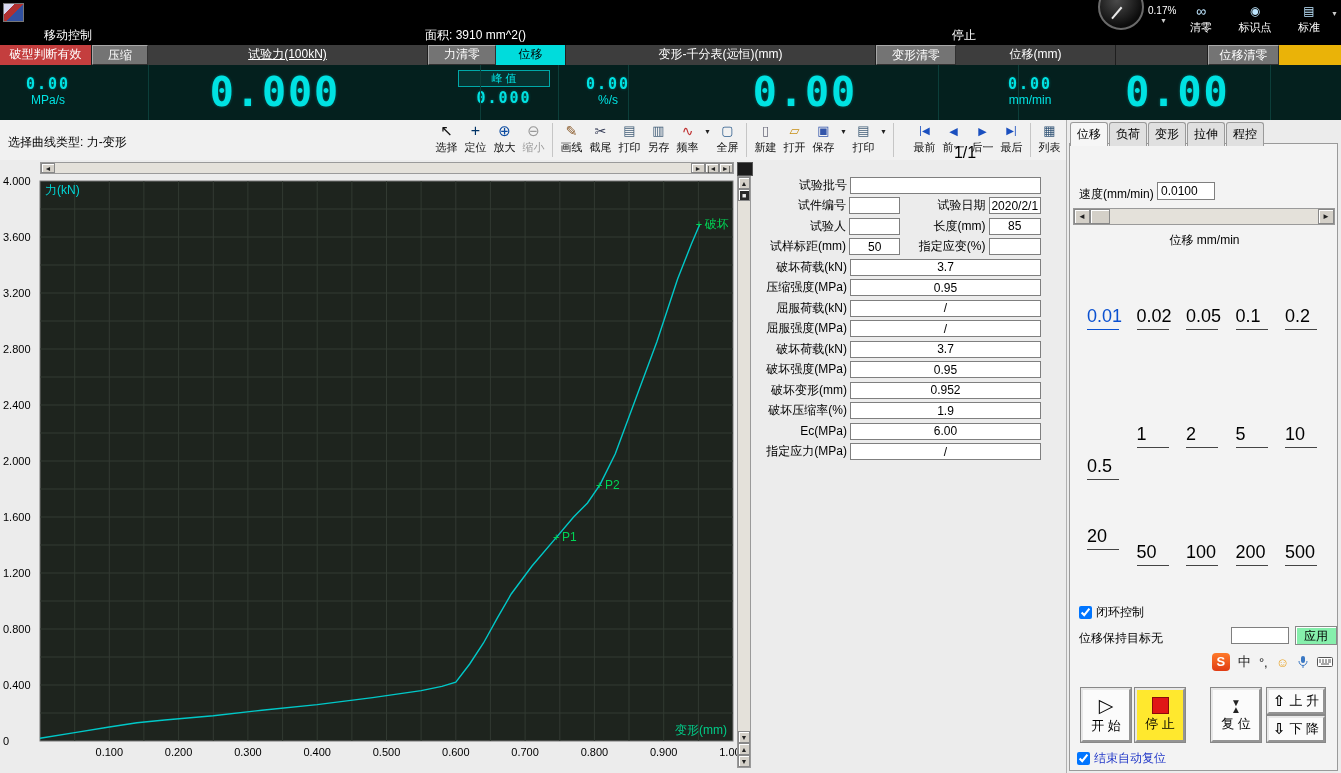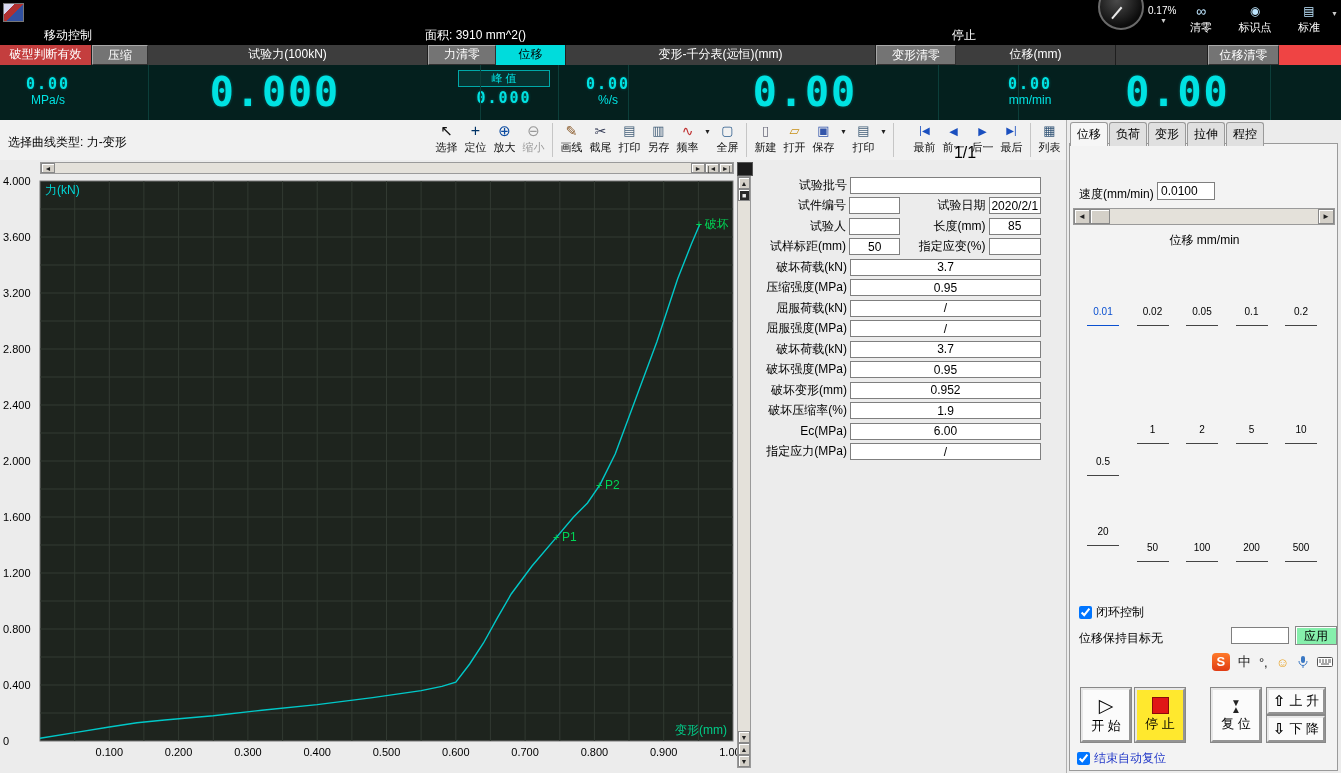--- a/index.html
+++ b/index.html
@@ -21,21 +21,21 @@
   transform:rotate(40deg);transform-origin:1px 1px}
 #dial-value{position:absolute;left:1148px;top:5px;font-size:10px;color:#fff}
 #dial-dd{position:absolute;left:1160px;top:17px;font-size:7px;color:#ccc}
 #quick-actions{position:absolute;right:10px;top:1px;display:flex;gap:10px}
 .qa{width:44px;text-align:center;cursor:pointer;position:relative}
 .qa-icon{display:block;height:20px;line-height:20px}
 .qa-label{display:block;font-size:11px;line-height:13px;color:#fff;white-space:nowrap}
 .qa-dd{position:absolute;right:-7px;top:9px;font-size:7px;color:#ccc}
 
 
-#channel-header{position:absolute;left:0;top:45px;width:1341px;height:20px;display:flex;background:#ef4444}
+#channel-header{position:absolute;left:0;top:45px;width:1341px;height:20px;display:flex;background:#eab308}
 .ch-cell{height:20px;line-height:19px;text-align:center;font-size:12px;color:#fff;background:#3d3d3d;
   border-right:1px solid #1e1e1e;overflow:hidden;white-space:nowrap;box-sizing:border-box}
 .ch-cell.button{background:#747474;border:1px solid #a8a8a8;border-right-color:#303030;border-bottom-color:#303030;cursor:pointer}
 .ch-cell.alarm{background:#c43e3e}
 .ch-cell.active{background:#00dcdc;color:#000}
 
 
 #display-panel{position:absolute;left:0;top:65px;width:1341px;height:55px;background:#04201e;color:#00e2e2}
 .seg{font-family:"DejaVu Sans Mono",monospace;font-weight:bold;letter-spacing:2px;color:#00e2e2;
   text-shadow:0 0 3px rgba(0,230,230,.35)}
@@ -95,22 +95,22 @@
   border-radius:3px 3px 0 0;margin-right:1px;cursor:pointer}
 .cp-tab.active{background:#f6f6f6;padding-bottom:3px}
 #cp-body{position:absolute;left:2px;top:23px;right:3px;bottom:2px;border:1px solid #9a9a9a;background:#f3f3f3}
 #speed-label{position:absolute;left:12px;top:66px;z-index:2}
 #speed-input{position:absolute;left:90px;top:62px;width:58px;height:18px;border:1px solid #7f7f7f;background:#fff;
   font-size:12px;padding:0 3px;z-index:2;box-sizing:border-box}
 #cp-hscroll{position:absolute;left:6px;top:88px;width:262px;height:17px;z-index:2}
 #cp-hscroll .sb-btn{width:16px;height:15px;font-size:8px}
 .sb-thumb{width:18px;background:#d4d0c8;border:1px solid #888;box-shadow:inset 1px 1px 0 #fff}
 #unit-header{position:absolute;left:0;top:112px;width:275px;text-align:center;z-index:2}
-.speed-cell{position:absolute;width:32px;text-align:center;font-size:10px;border-bottom:1px solid #444;
-  padding-bottom:8px;cursor:pointer;z-index:2}
+.speed-cell{position:absolute;width:32px;text-align:left;font-size:18px;border-bottom:1px solid #444;
+  padding-bottom:2px;cursor:pointer;z-index:2}
 .speed-cell.selected{color:#0a50d0;border-bottom-color:#0a50d0}
 .cp-check{position:absolute;display:flex;align-items:center;gap:4px;z-index:2}
 #loop-row{left:12px;top:484px}
 #hold-label{position:absolute;left:12px;top:510px;z-index:2}
 #hold-input{position:absolute;left:164px;top:507px;width:58px;height:17px;border:1px solid #7f7f7f;background:#fff;
   font-size:12px;padding:0 3px;z-index:2;box-sizing:border-box}
 #apply-btn{position:absolute;left:228px;top:506px;width:42px;height:19px;background:#86efac;border:1px solid #888;
   box-shadow:inset 1px 1px 0 #fff;font-size:12px;text-align:center;line-height:18px;cursor:pointer;z-index:2;box-sizing:border-box}
 #ime-bar{position:absolute;right:8px;top:533px;display:flex;align-items:center;gap:8px;z-index:2}
 #sogou-logo{width:18px;height:18px;border-radius:4px;background:linear-gradient(180deg,#ff7a2a,#e03c14);
@@ -156,21 +156,21 @@
         <span class="qa-icon" style="color: rgb(191, 230, 255); font-size: 12px;">▤</span>
         <span class="qa-label">标准</span>
         <span class="qa-dd">▼</span>
       </div>
     </div>
 </div>
 
 <div id="channel-header">
     <div class="ch-cell alarm" style="width: 92px;">破型判断有效</div>
     <div class="ch-cell button" style="width: 56px;">压缩</div>
-    <div class="ch-cell header" style="width: 280px;">试验力(100kN)</div>
+    <div class="ch-cell header" style="width: 280px; text-decoration: underline;">试验力(100kN)</div>
     <div class="ch-cell button" style="width: 68px; font-family: Liberation Mono, monospace;">力清零</div>
     <div class="ch-cell active" style="width: 70px;">位移</div>
     <div class="ch-cell header" style="width: 310px;">变形-千分表(远恒)(mm)</div>
     <div class="ch-cell button" style="width: 80px;">变形清零</div>
     <div class="ch-cell header" style="width: 160px;">位移(mm)</div>
     <div class="ch-cell header" style="width: 92px;"></div>
     <div class="ch-cell button" style="width: 71px;">位移清零</div>
   </div>
 
 <div id="display-panel">

